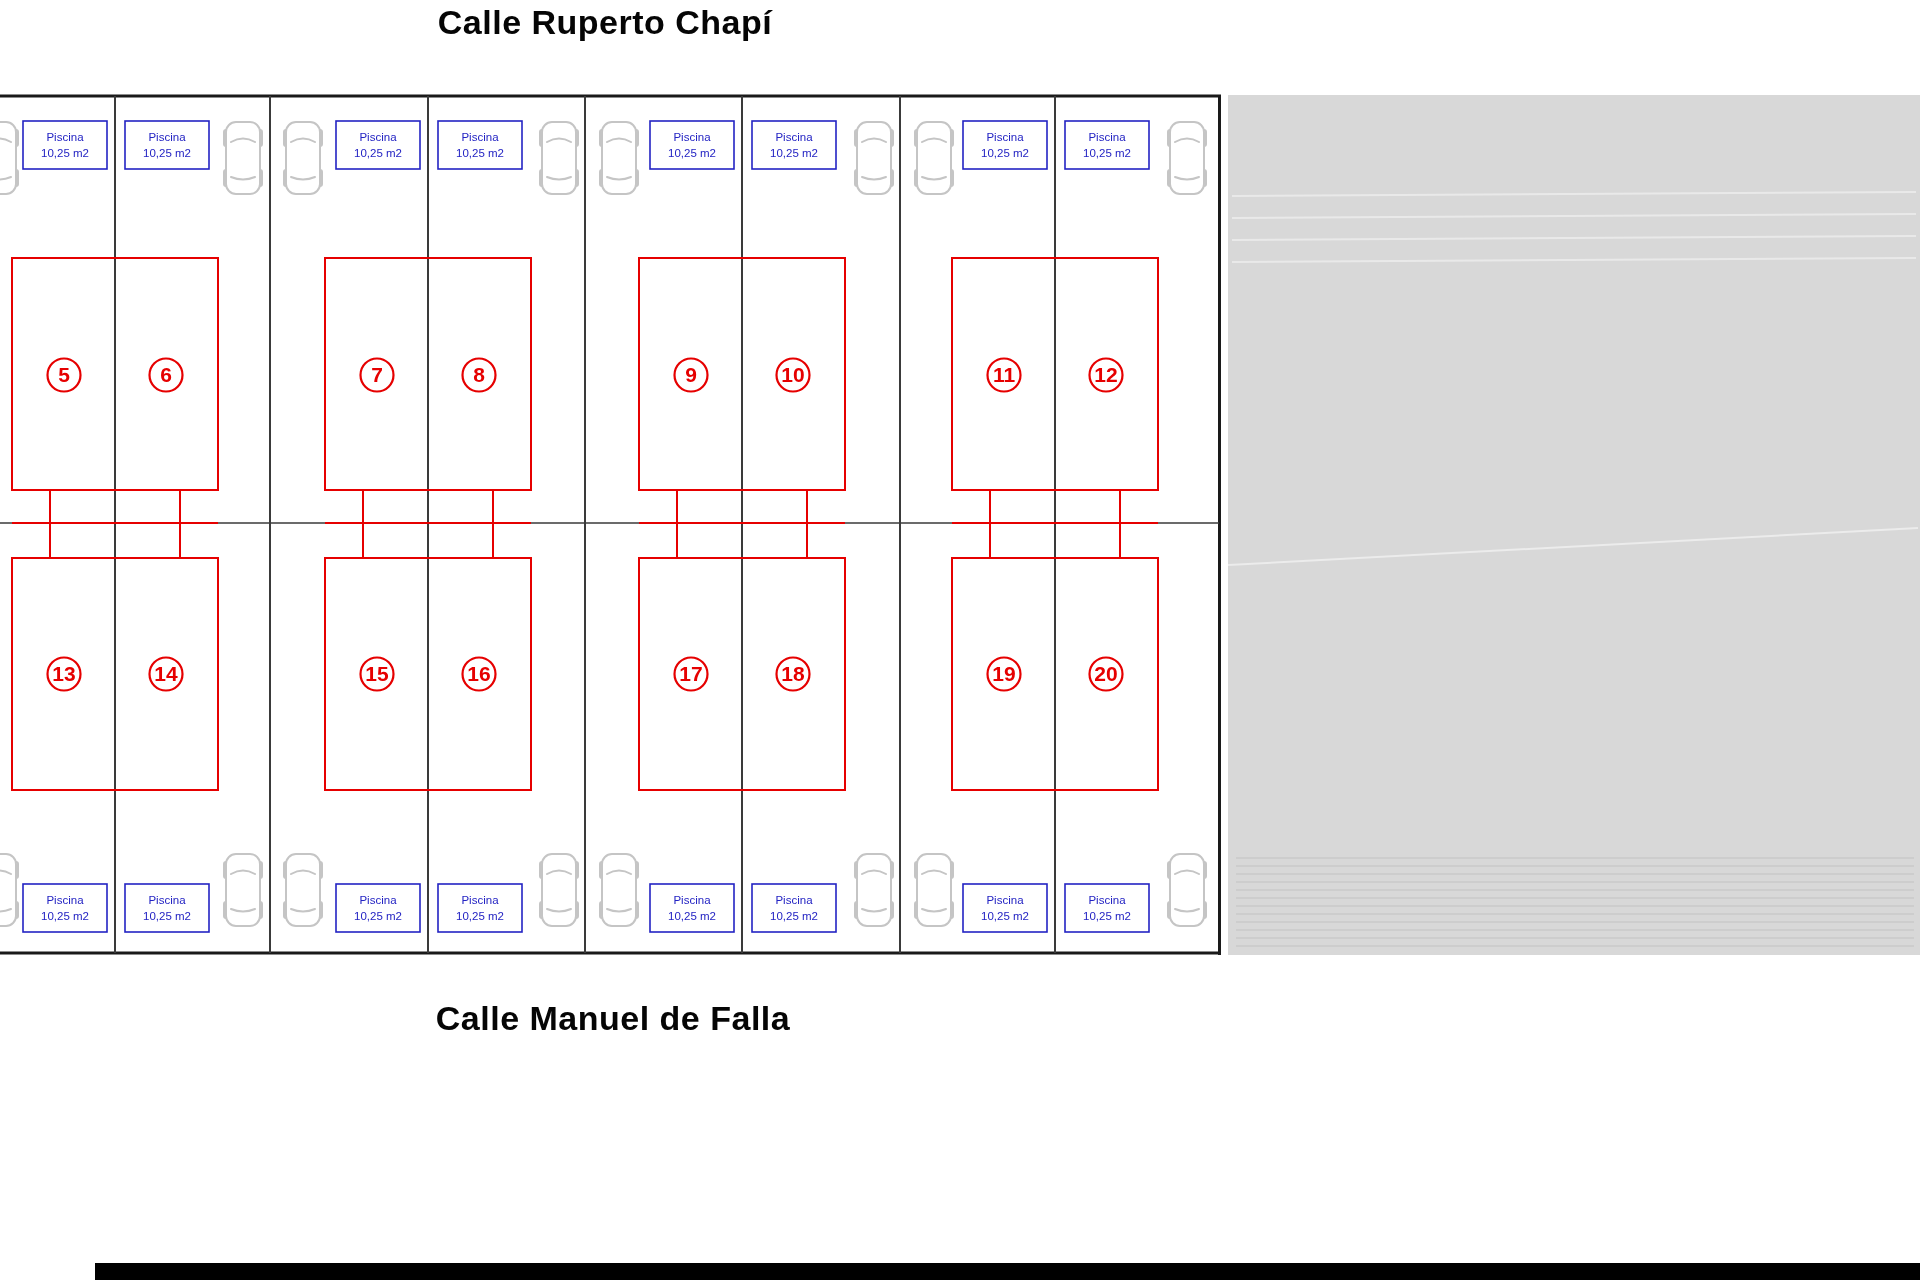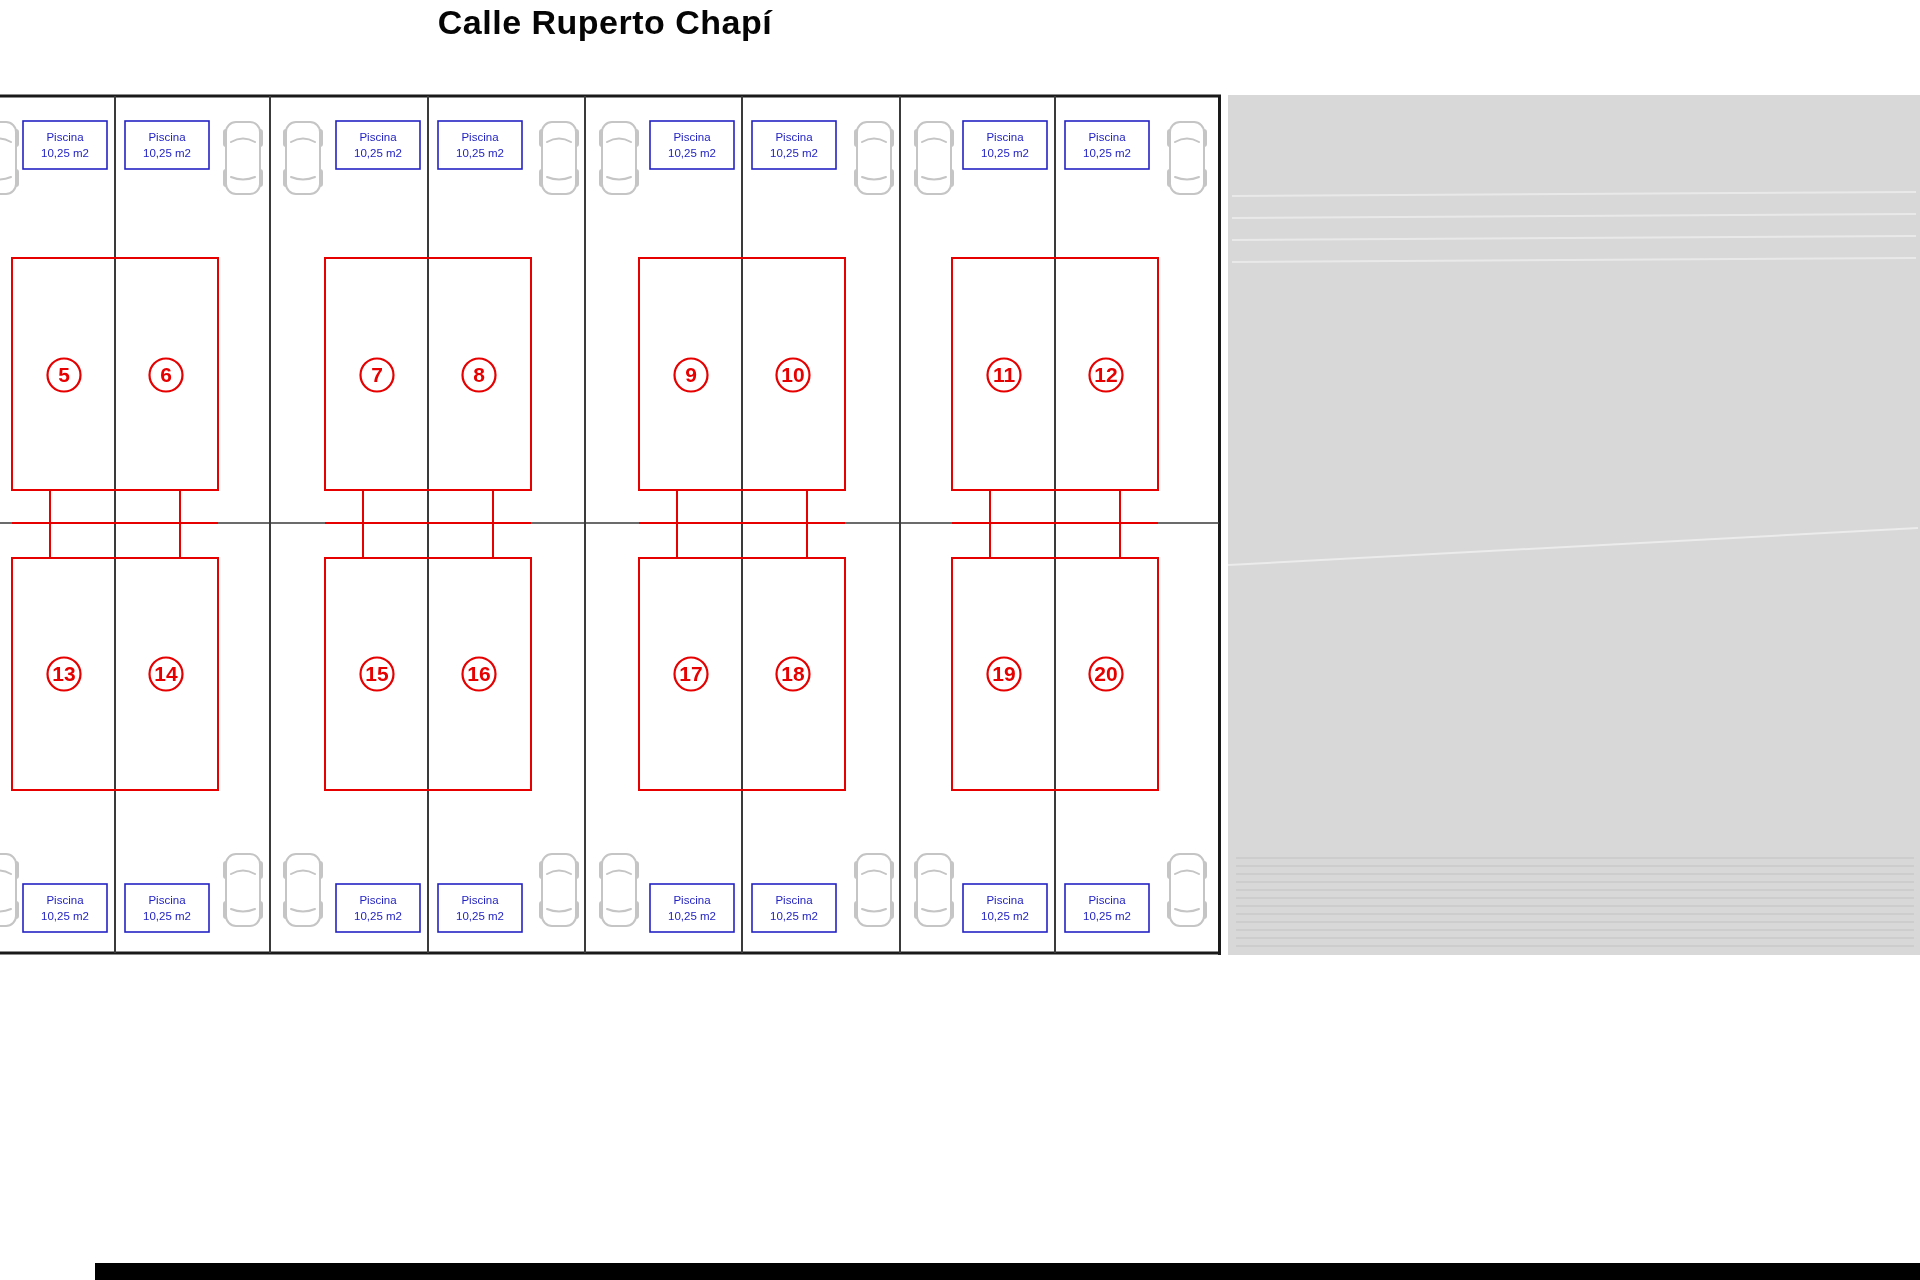--- a/index.html
+++ b/index.html
@@ -247,13 +247,14 @@
       <g>
         <circle cx="1004" cy="674" r="16.5" fill="#ffffff" stroke="#e60000" stroke-width="2.2"></circle>
         <text x="1004" y="681" text-anchor="middle" font-size="21" font-weight="bold" fill="#e60000">19</text>
       </g>
       <g>
         <circle cx="1106" cy="674" r="16.5" fill="#ffffff" stroke="#e60000" stroke-width="2.2"></circle>
         <text x="1106" y="681" text-anchor="middle" font-size="21" font-weight="bold" fill="#e60000">20</text>
       </g>
       <rect x="95" y="1263" width="1825" height="17" fill="#000000"></rect>
     </svg>
+  <div class="street street-bottom">Calle Manuel de Falla</div>
 </div>
 
 </body></html>

